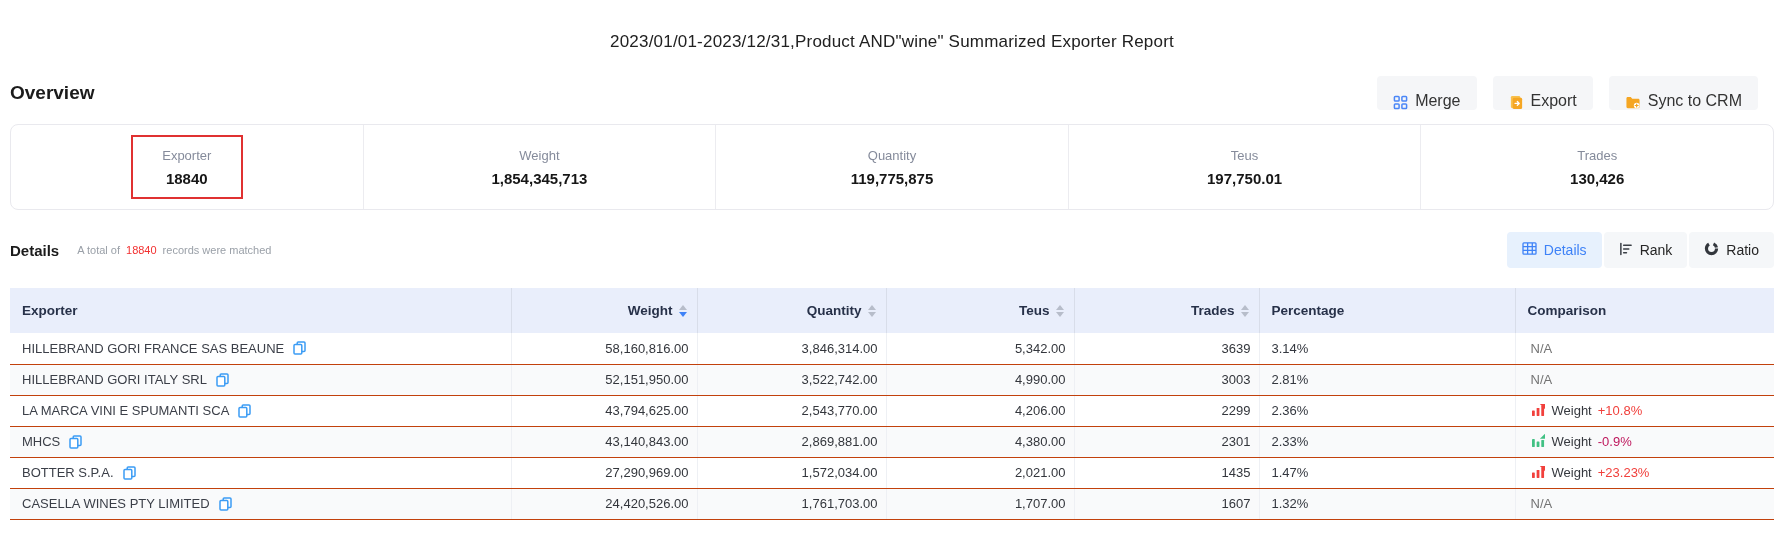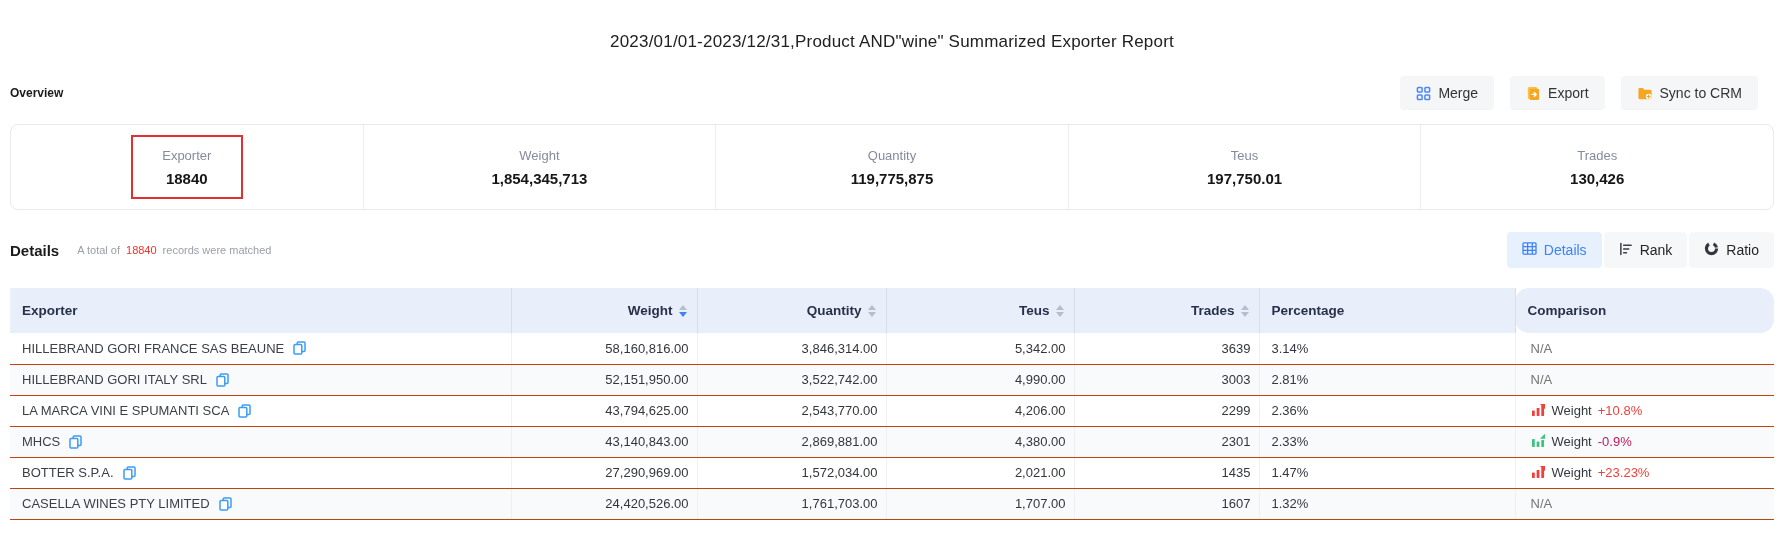--- a/index.html
+++ b/index.html
@@ -12,26 +12,26 @@
   
   .report-title {
     padding-top:32px; text-align:center;
     font-size:17px; color:#212121; letter-spacing:.2px;
   }
   
   .toolbar-row {
     margin:24px 26px 0 10px;
     display:flex; align-items:center; justify-content:space-between;
   }
-  .overview-heading { font-size:12px; font-weight:bold; color:#1b1b1b; }
+  .overview-heading { font-size:19px; font-weight:bold; color:#1b1b1b; }
   .toolbar-buttons { display:flex; gap:16px; }
   .tb-btn {
-    display:flex; align-items:center; gap:7px;
+    display:flex; align-items:flex-end; gap:7px;
     background:#f5f6f8; border:none; border-radius:4px;
-    height:34px; padding:0 16px; font-size:14px; color:#333;
+    height:34px; padding:0 16px; font-size:16px; color:#333;
     font-family:inherit; cursor:pointer;
   }
   .tb-btn svg { display:block; }
   
   .overview-panel {
     margin:14px 10px 0; height:86px;
     border:1px solid #e9e9ee; border-radius:8px;
     display:flex; align-items:stretch; background:#fff;
   }
   .stat-cell {
@@ -60,21 +60,21 @@
   
   .data-table {
     margin:20px 10px 0; width:1764px;
     border-collapse:collapse; table-layout:fixed; font-size:13px;
   }
   .data-table thead th {
     height:45px; background:#e9eefb; color:#273149;
     font-size:13.5px; font-weight:bold; text-align:left;
     padding:0 10px 0 12px; border-right:1px solid #d8dde9;
   }
-  .data-table thead th:last-child { border-right:none;border-radius:14px; }
+  .data-table thead th:last-child { border-right:none; }
   .data-table thead th.num { text-align:right; }
   .th-sort {
     display:flex; align-items:center; justify-content:flex-end; gap:6px; cursor:pointer;
   }
   .caret-stack { display:flex; flex-direction:column; gap:2px; }
   .caret-up {
     width:0; height:0; border-left:4px solid transparent; border-right:4px solid transparent;
     border-bottom:5px solid #b7bdca;
   }
   .caret-down {

